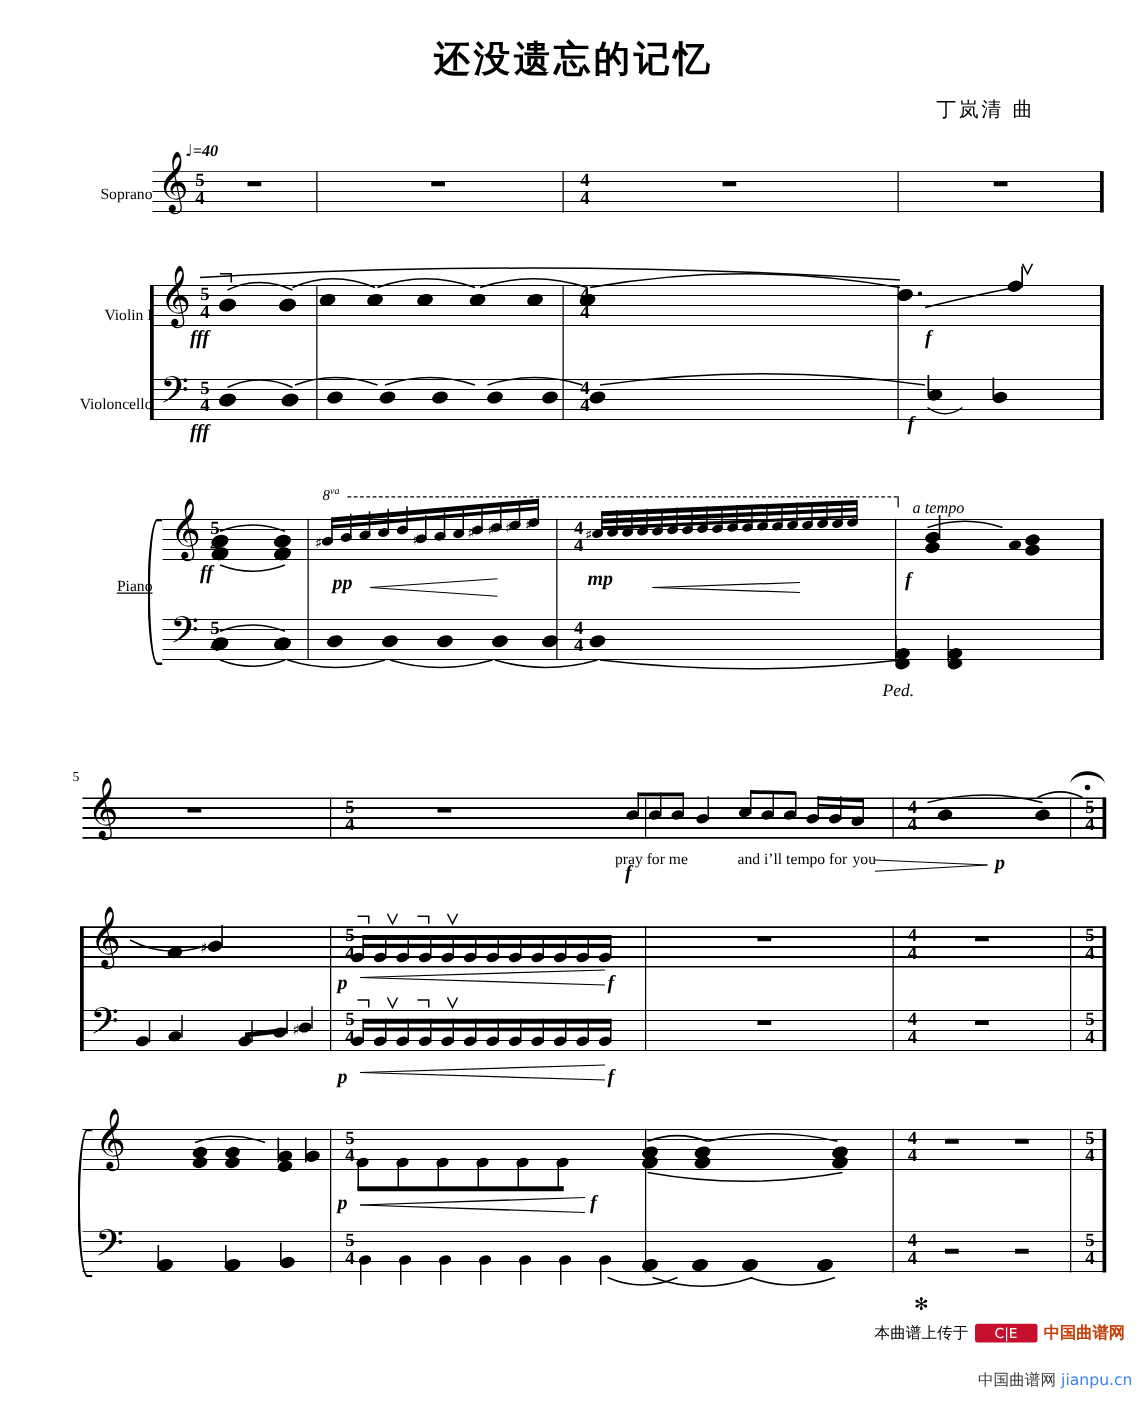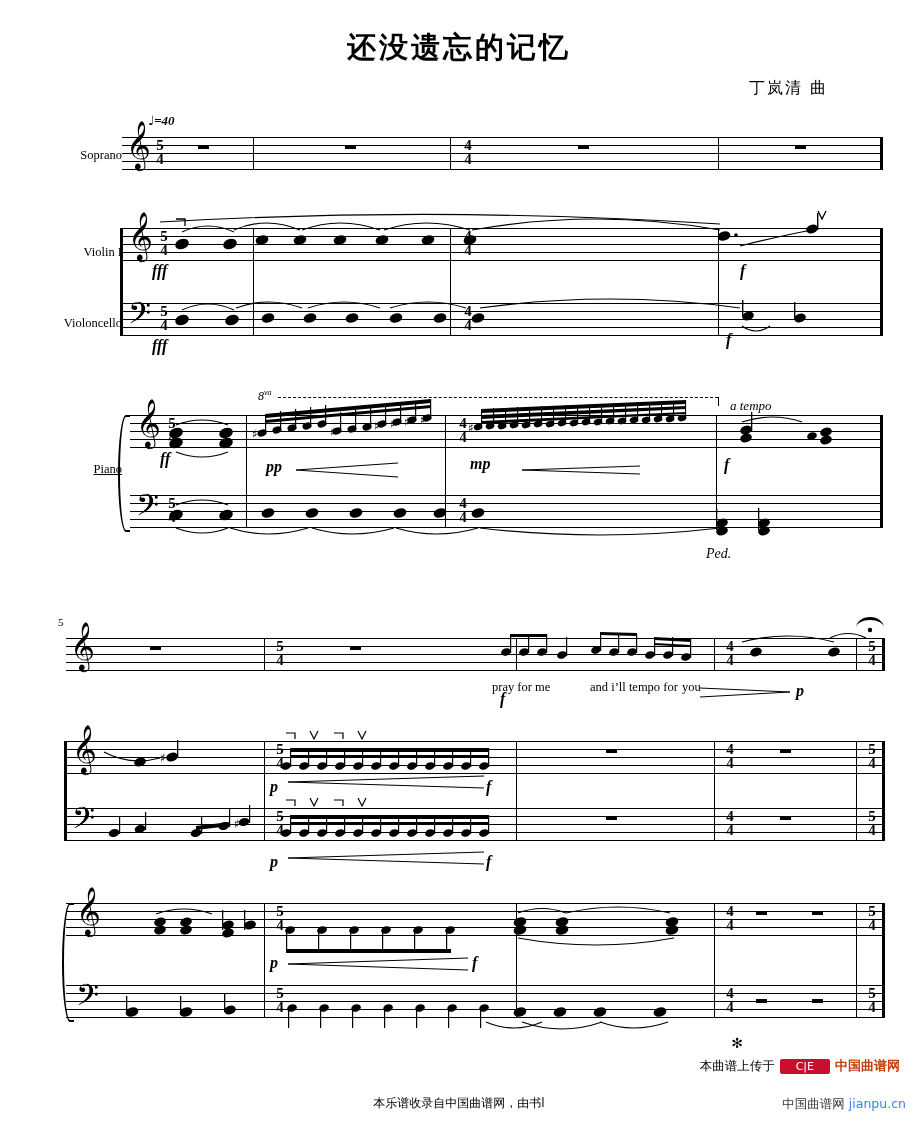--- a/index.html
+++ b/index.html
@@ -890,18 +890,17 @@
       </g>
     </g>
   </svg>
 
   <div class="star">✻</div>
   <div class="credit-right">
     <span>本曲谱上传于</span>
     <span class="logo">C|E</span>
     <span class="cn">中国曲谱网</span>
   </div>
-  <div class="bottom-note">本乐谱收录自中国曲谱网，由书l</div>
   <div class="watermark">
     <span>中国曲谱网</span>
     <span class="url">jianpu.cn</span>
   </div>
 </div>
 
 </body></html>

